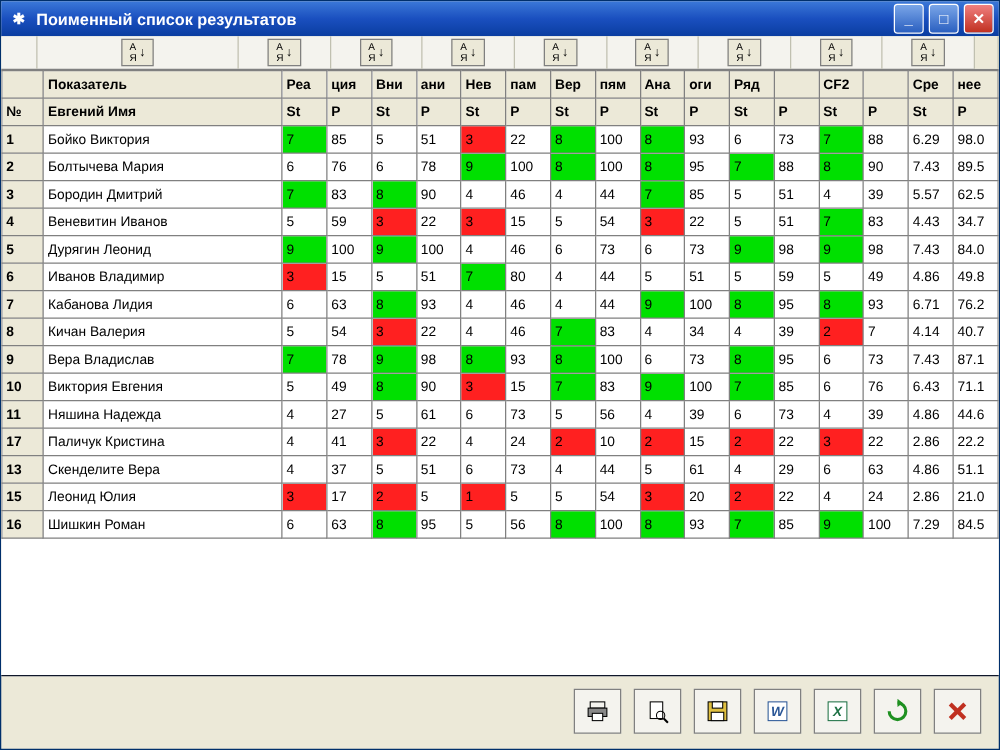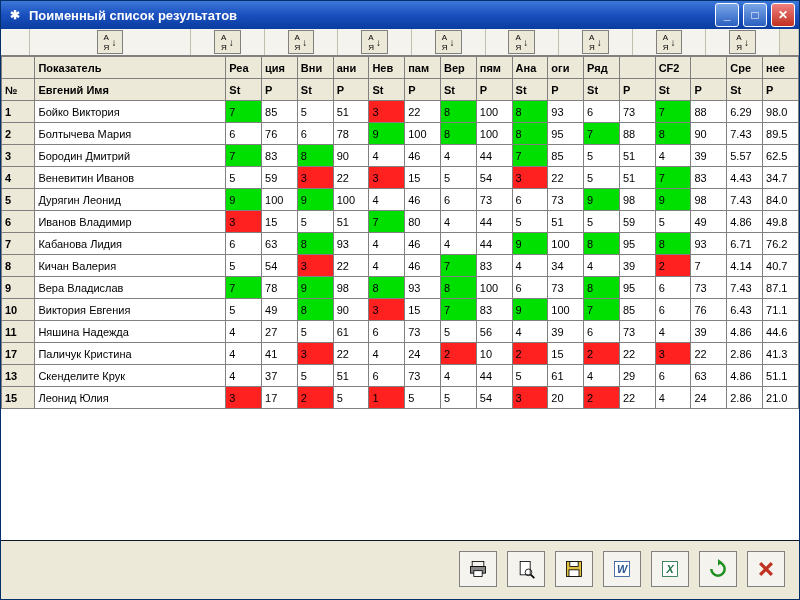--- a/index.html
+++ b/index.html
@@ -368,25 +368,25 @@
             <td class="num">24</td>
             <td class="num r">2</td>
             <td class="num">10</td>
             <td class="num r">2</td>
             <td class="num">15</td>
             <td class="num r">2</td>
             <td class="num">22</td>
             <td class="num r">3</td>
             <td class="num">22</td>
             <td class="num">2.86</td>
-            <td class="num">41.3</td>
+            <td class="num">22.2</td>
           </tr>
           <tr>
             <th>13</th>
-            <td>Скенделите Крук</td>
+            <td>Скенделите Вера</td>
             <td class="num">4</td>
             <td class="num">37</td>
             <td class="num">5</td>
             <td class="num">51</td>
             <td class="num">6</td>
             <td class="num">73</td>
             <td class="num">4</td>
             <td class="num">44</td>
             <td class="num">5</td>
             <td class="num">61</td>
@@ -409,20 +409,40 @@
             <td class="num">5</td>
             <td class="num">54</td>
             <td class="num r">3</td>
             <td class="num">20</td>
             <td class="num r">2</td>
             <td class="num">22</td>
             <td class="num">4</td>
             <td class="num">24</td>
             <td class="num">2.86</td>
             <td class="num">21.0</td>
+          </tr>
+          <tr>
+            <th>16</th>
+            <td>Шишкин Роман</td>
+            <td class="num">6</td>
+            <td class="num">63</td>
+            <td class="num g">8</td>
+            <td class="num">95</td>
+            <td class="num">5</td>
+            <td class="num">56</td>
+            <td class="num g">8</td>
+            <td class="num">100</td>
+            <td class="num g">8</td>
+            <td class="num">93</td>
+            <td class="num g">7</td>
+            <td class="num">85</td>
+            <td class="num g">9</td>
+            <td class="num">100</td>
+            <td class="num">7.29</td>
+            <td class="num">84.5</td>
           </tr>
         </tbody>
     </table>
   </div>
 
   <div class="footer">
     <div class="fbtn" title="print">
       <svg viewBox="0 0 24 24">
           <rect x="5" y="3" width="14" height="6" fill="none" stroke="#000"></rect>
           <rect x="3" y="9" width="18" height="8" fill="#888" stroke="#000"></rect>

